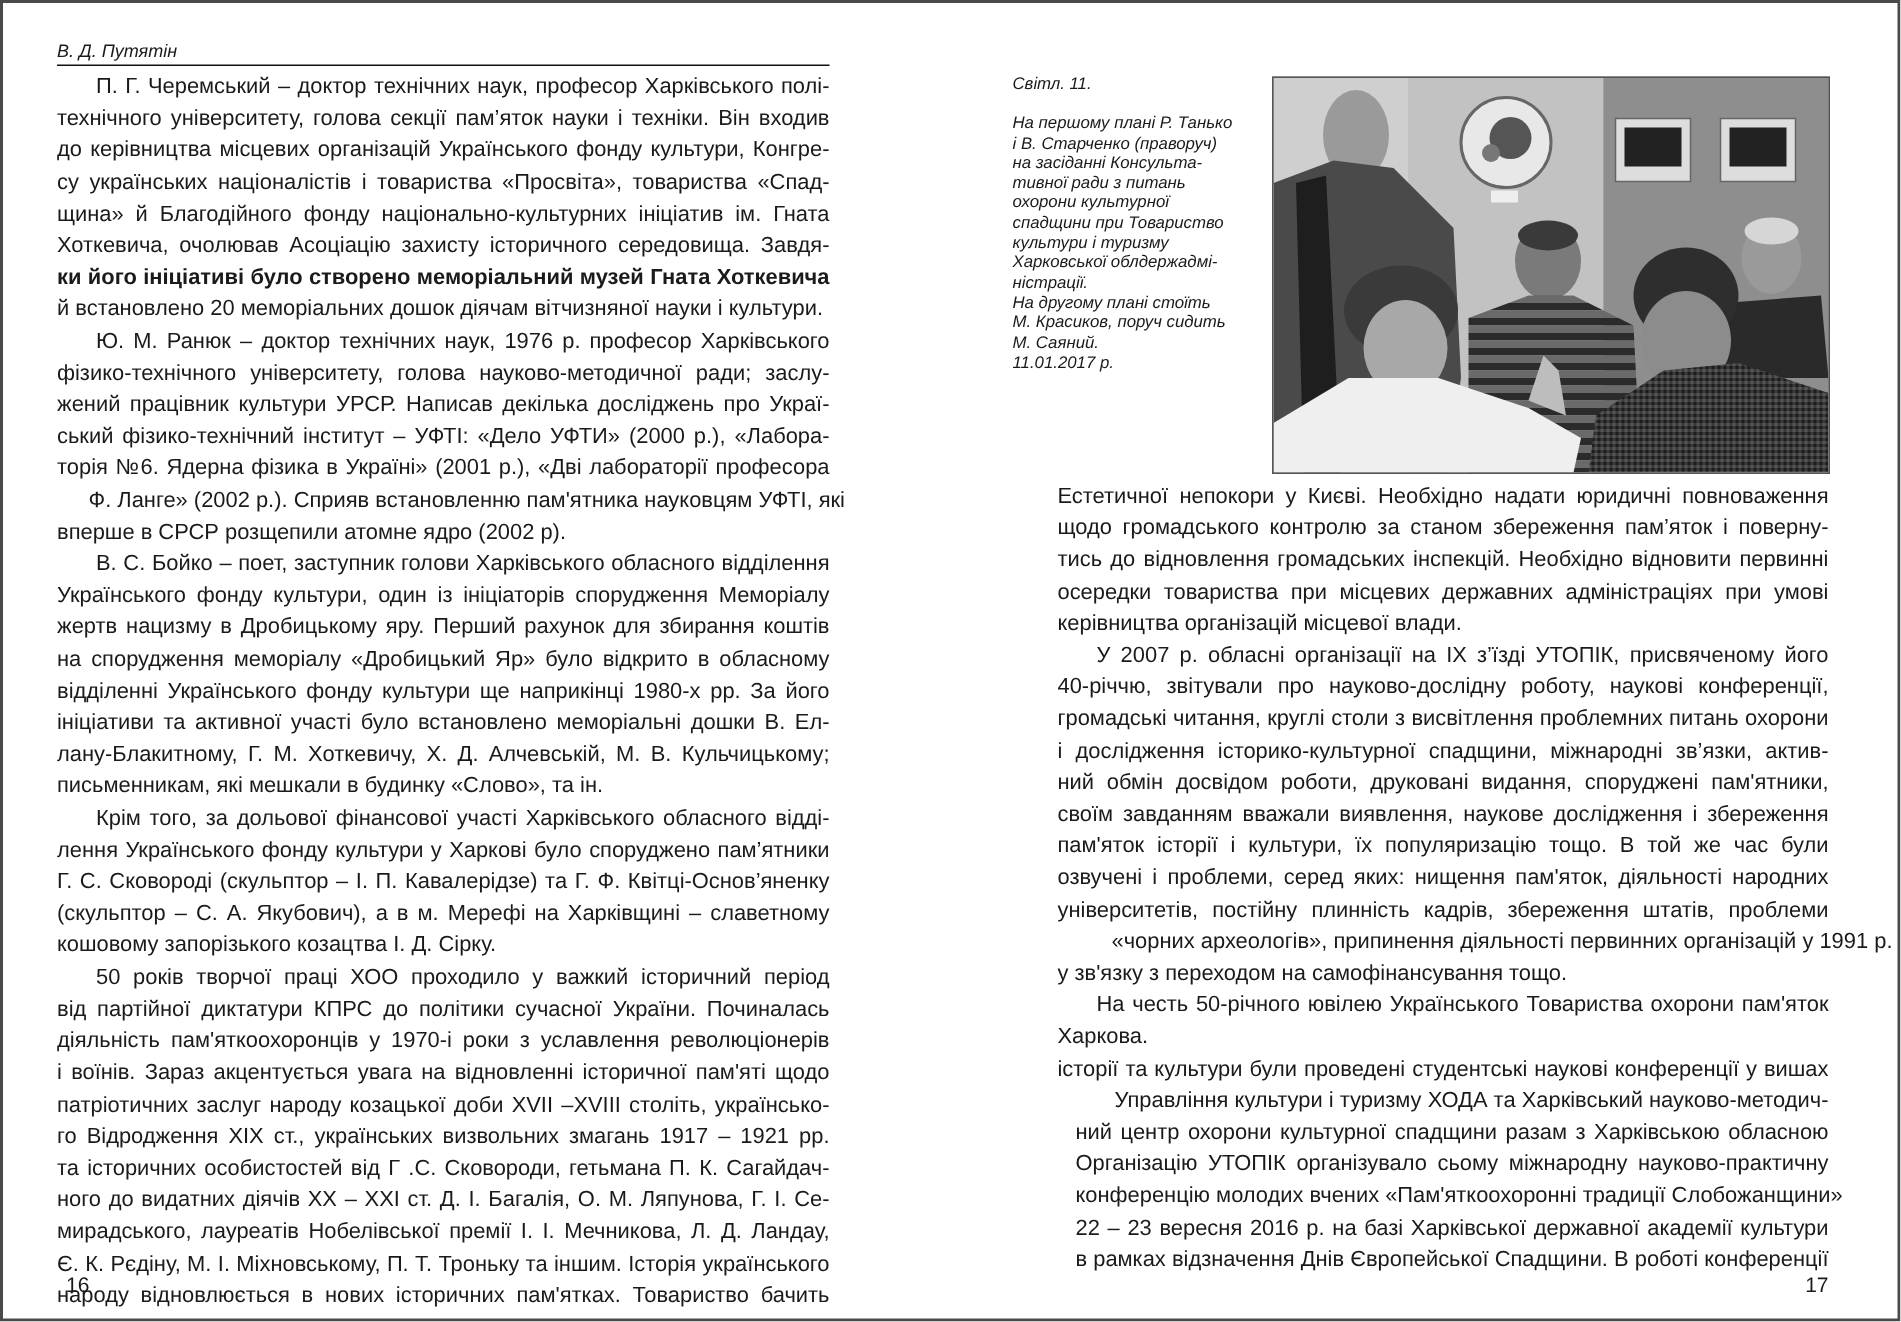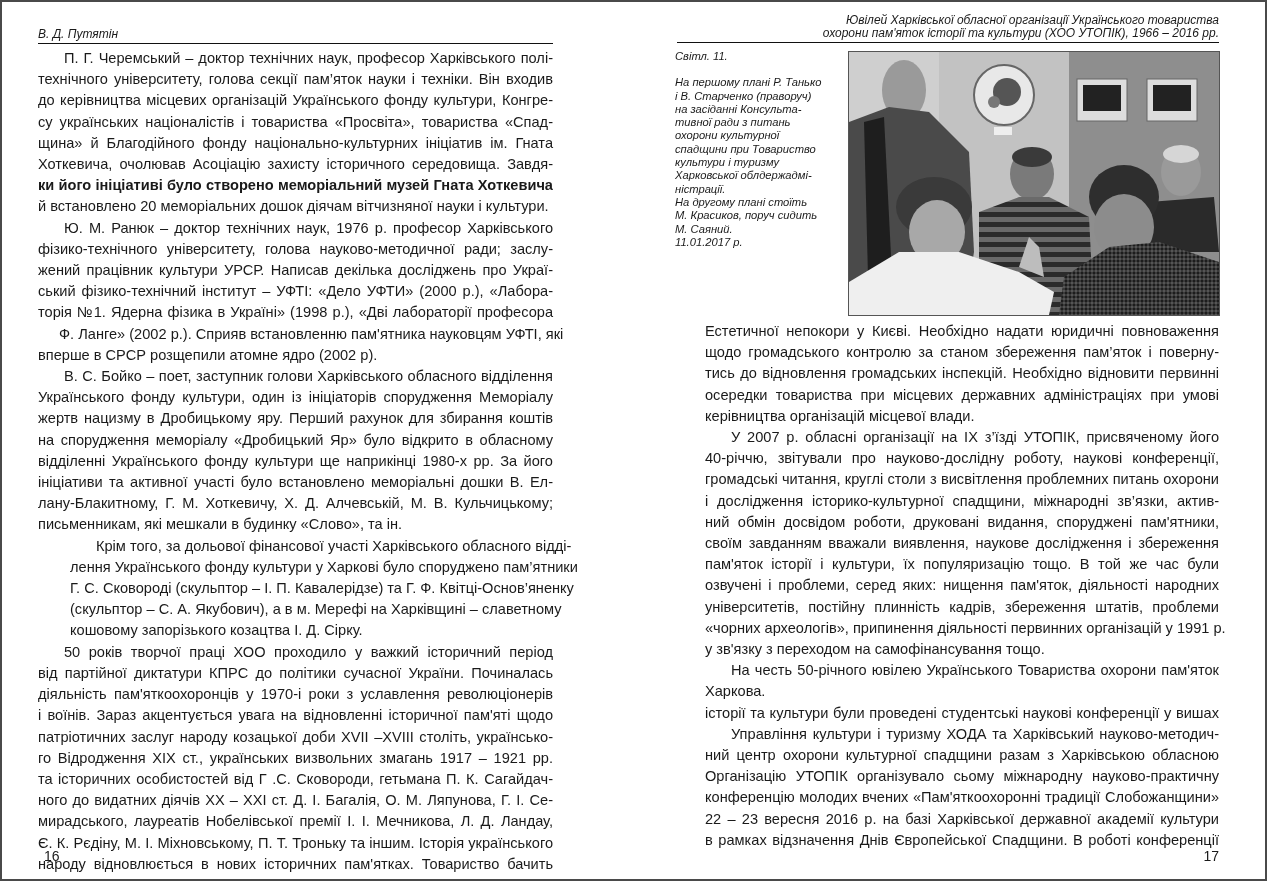--- a/index.html
+++ b/index.html
@@ -62,35 +62,35 @@
         <span class="line" style="text-indent: 0px;">щина» й Благодійного фонду національно-культурних ініціатив ім. Гната</span>
         <span class="line" style="text-indent: 0px;">Хоткевича, очолював Асоціацію захисту історичного середовища. Завдя-</span>
         <span class="line" style="text-indent: 0px; font-weight: bold;">ки його ініціативі було створено меморіальний музей Гната Хоткевича</span>
         <span class="line last" style="text-indent: 0px;">й встановлено 20 меморіальних дошок діячам вітчизняної науки і культури.</span>
       </p>
       <p style="text-indent: 0px;">
         <span class="line" style="padding-left: 26px;">Ю. М. Ранюк – доктор технічних наук, 1976 р. професор Харківського</span>
         <span class="line" style="text-indent: 0px;">фізико-технічного університету, голова науково-методичної ради; заслу-</span>
         <span class="line" style="text-indent: 0px;">жений працівник культури УРСР. Написав декілька досліджень про Украї-</span>
         <span class="line" style="text-indent: 0px;">ський фізико-технічний інститут – УФТІ: «Дело УФТИ» (2000 р.), «Лабора-</span>
-        <span class="line" style="text-indent: 0px;">торія №1. Ядерна фізика в Україні» (1998 р.), «Дві лабораторії професора</span>
+        <span class="line" style="text-indent: 0px;">торія №6. Ядерна фізика в Україні» (2001 р.), «Дві лабораторії професора</span>
         <span class="line" style="text-indent: 0px; margin-left: 21px;">Ф. Ланге» (2002 р.). Сприяв встановленню пам'ятника науковцям УФТІ, які</span>
         <span class="line last" style="text-indent: 0px;">вперше в СРСР розщепили атомне ядро (2002 р).</span>
       </p>
       <p style="text-indent: 0px;">
         <span class="line" style="padding-left: 26px;">В. С. Бойко – поет, заступник голови Харківського обласного відділення</span>
         <span class="line" style="text-indent: 0px;">Українського фонду культури, один із ініціаторів спорудження Меморіалу</span>
         <span class="line" style="text-indent: 0px;">жертв нацизму в Дробицькому яру. Перший рахунок для збирання коштів</span>
         <span class="line" style="text-indent: 0px;">на спорудження меморіалу «Дробицький Яр» було відкрито в обласному</span>
         <span class="line" style="text-indent: 0px;">відділенні Українського фонду культури ще наприкінці 1980-х рр. За його</span>
         <span class="line" style="text-indent: 0px;">ініціативи та активної участі було встановлено меморіальні дошки В. Ел-</span>
         <span class="line" style="text-indent: 0px;">лану-Блакитному,  Г. М. Хоткевичу,  Х. Д. Алчевській,  М. В. Кульчицькому;</span>
         <span class="line last" style="text-indent: 0px;">письменникам, які мешкали в будинку «Слово», та ін.</span>
       </p>
-      <p style="text-indent: 0px; margin-left: 32px;">
+      <p style="text-indent: 0px;">
         <span class="line" style="padding-left: 26px;">Крім того, за дольової фінансової участі Харківського обласного відді-</span>
         <span class="line" style="text-indent: 0px;">лення Українського фонду культури у Харкові було споруджено пам’ятники</span>
         <span class="line" style="text-indent: 0px;">Г. С. Сковороді (скульптор – І. П. Кавалерідзе) та Г. Ф. Квітці-Основ’яненку</span>
         <span class="line" style="text-indent: 0px;">(скульптор – С. А. Якубович), а в м. Мерефі на Харківщині – славетному</span>
         <span class="line last" style="text-indent: 0px;">кошовому запорізького козацтва І. Д. Сірку.</span>
       </p>
       <p style="text-indent: 0px;">
         <span class="line" style="padding-left: 26px;">50 років творчої праці ХОО проходило у важкий історичний період</span>
         <span class="line" style="text-indent: 0px;">від партійної диктатури КПРС до політики сучасної України. Починалась</span>
         <span class="line" style="text-indent: 0px;">діяльність пам'яткоохоронців у 1970-і роки з уславлення революціонерів</span>
@@ -101,24 +101,20 @@
         <span class="line" style="text-indent: 0px;">ного до видатних діячів XX – XXI ст. Д. І. Багалія, О. М. Ляпунова, Г. І. Се-</span>
         <span class="line" style="text-indent: 0px;">мирадського, лауреатів Нобелівської премії І. І. Мечникова, Л. Д. Ландау,</span>
         <span class="line" style="text-indent: 0px;">Є. К. Рєдіну, М. І. Міхновському, П. Т. Троньку та іншим. Історія українського</span>
         <span class="line" style="text-indent: 0px;">народу відновлюється в нових історичних пам'ятках. Товариство бачить</span>
       </p>
     </div>
   <div class="page-number">16</div>
 </div>
 
 <div class="page page-right">
-  <div class="running-head">
-    <div>Ювілей Харківської обласної організації Українського товариства</div>
-    <div>охорони пам'яток історії та культури (ХОО УТОПІК), 1966 – 2016 рр.</div>
-  </div>
 
   <div class="figure">
     <div class="caption">
       <span class="fig-label">Світл. 11.</span>
       <div id="caption-lines">
           <span class="cl">На першому плані Р. Танько</span>
           <span class="cl">і В. Старченко (праворуч)</span>
           <span class="cl">на засіданні Консульта-</span>
           <span class="cl">тивної ради з питань</span>
           <span class="cl">охорони культурної</span>
@@ -196,29 +192,29 @@
       <p style="text-indent: 0px;">
         <span class="line" style="padding-left: 26px;">У 2007 р. обласні організації на IX з’їзді УТОПІК, присвяченому його</span>
         <span class="line" style="text-indent: 0px;">40-річчю, звітували про науково-дослідну роботу, наукові конференції,</span>
         <span class="line" style="text-indent: 0px;">громадські читання, круглі столи з висвітлення проблемних питань охорони</span>
         <span class="line" style="text-indent: 0px;">і дослідження історико-культурної спадщини, міжнародні зв’язки, актив-</span>
         <span class="line" style="text-indent: 0px;">ний обмін досвідом роботи, друковані видання, споруджені пам'ятники,</span>
         <span class="line" style="text-indent: 0px;">своїм завданням вважали виявлення, наукове дослідження і збереження</span>
         <span class="line" style="text-indent: 0px;">пам'яток історії і культури, їх популяризацію тощо. В той же час були</span>
         <span class="line" style="text-indent: 0px;">озвучені і проблеми, серед яких: нищення пам'яток, діяльності народних</span>
         <span class="line" style="text-indent: 0px;">університетів, постійну плинність кадрів, збереження штатів, проблеми</span>
-        <span class="line" style="text-indent: 0px;">«чорних археологів», припинення діяльності первинних організацій у 1991 р.</span>
+        <span class="line" style="text-indent: 0px; margin-left: 36px;">«чорних археологів», припинення діяльності первинних організацій у 1991 р.</span>
         <span class="line last" style="text-indent: 0px;">у зв'язку з переходом на самофінансування тощо.</span>
       </p>
       <p style="text-indent: 0px;">
         <span class="line" style="padding-left: 26px;">На честь 50-річного ювілею Українського Товариства охорони пам'яток</span>
         <span class="line last" style="text-indent: 0px;">Харкова.</span>
         <span class="line" style="text-indent: 0px;">історії та культури були проведені студентські наукові конференції у вишах</span>
       </p>
-      <p style="text-indent: 0px;">
+      <p style="text-indent: 0px; margin-left: 12px;">
         <span class="line" style="padding-left: 26px;">Управління культури і туризму ХОДА та Харківський науково-методич-</span>
         <span class="line" style="text-indent: 0px;">ний центр охорони культурної спадщини разам з Харківською обласною</span>
         <span class="line" style="text-indent: 0px;">Організацію УТОПІК організувало сьому міжнародну науково-практичну</span>
         <span class="line" style="text-indent: 0px;">конференцію молодих вчених «Пам'яткоохоронні традиції Слобожанщини»</span>
         <span class="line" style="text-indent: 0px;">22 – 23 вересня 2016 р. на базі Харківської державної академії культури</span>
         <span class="line" style="text-indent: 0px;">в рамках відзначення Днів Європейської Спадщини.  В роботі конференції</span>
       </p>
     </div>
   <div class="page-number">17</div>
 </div>

